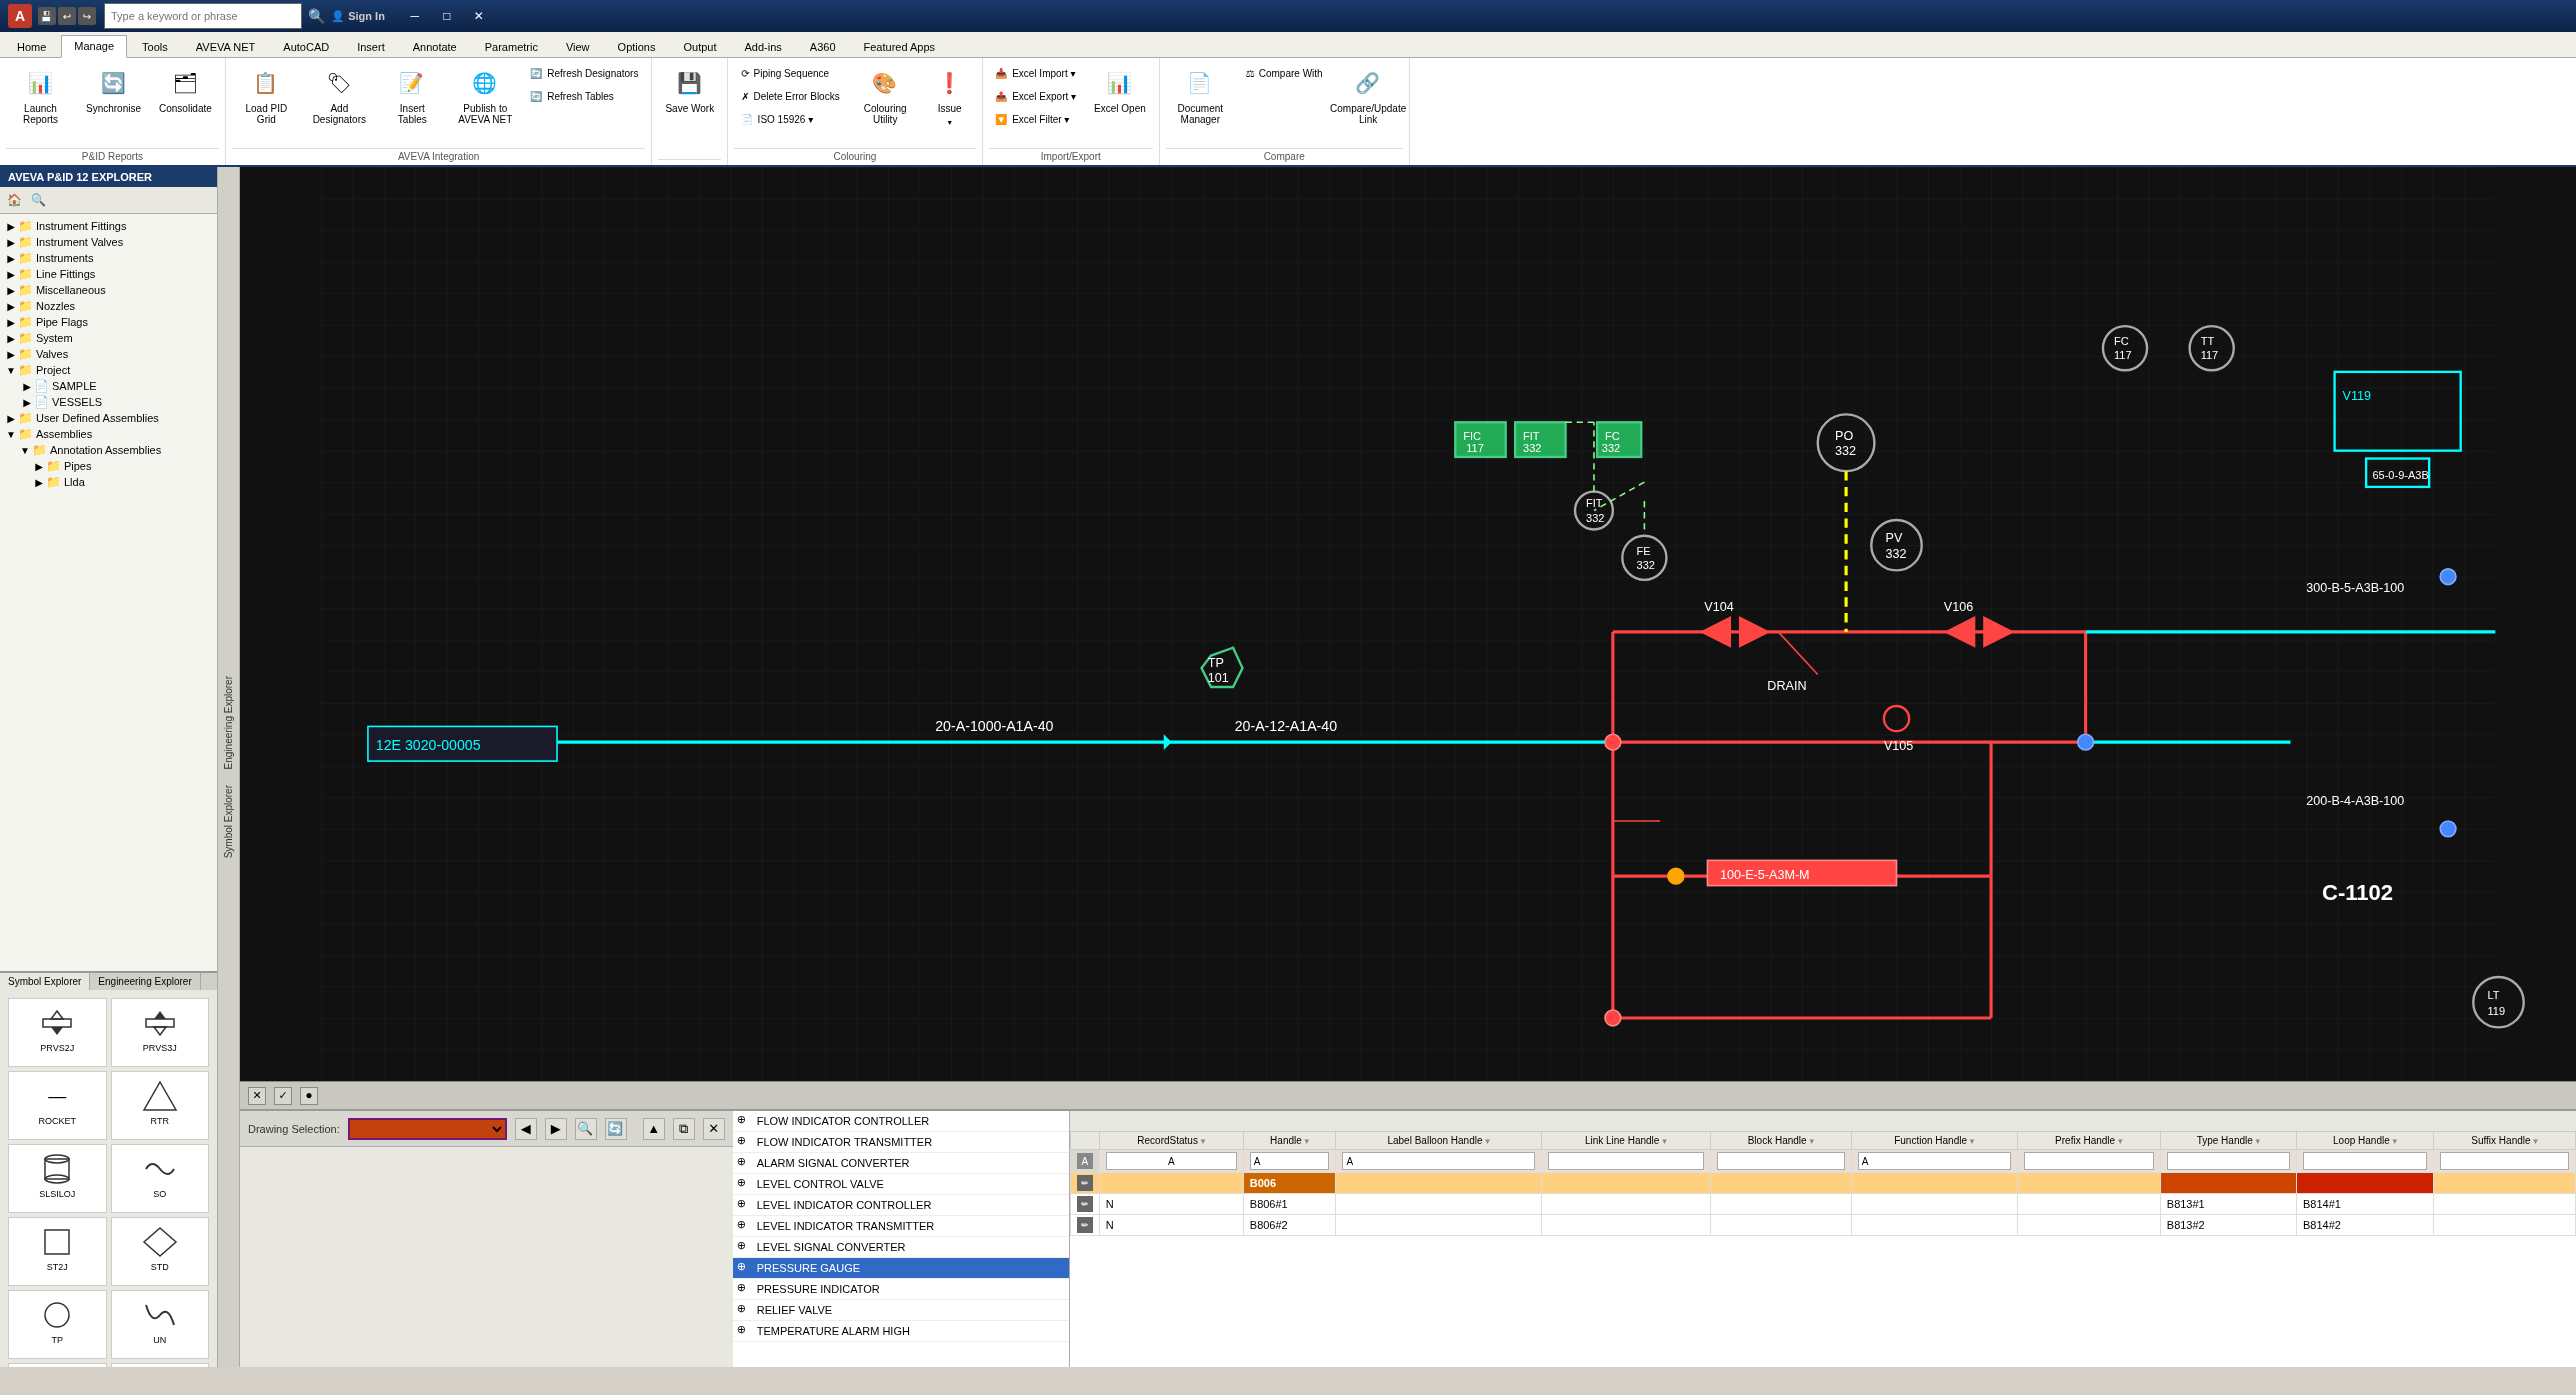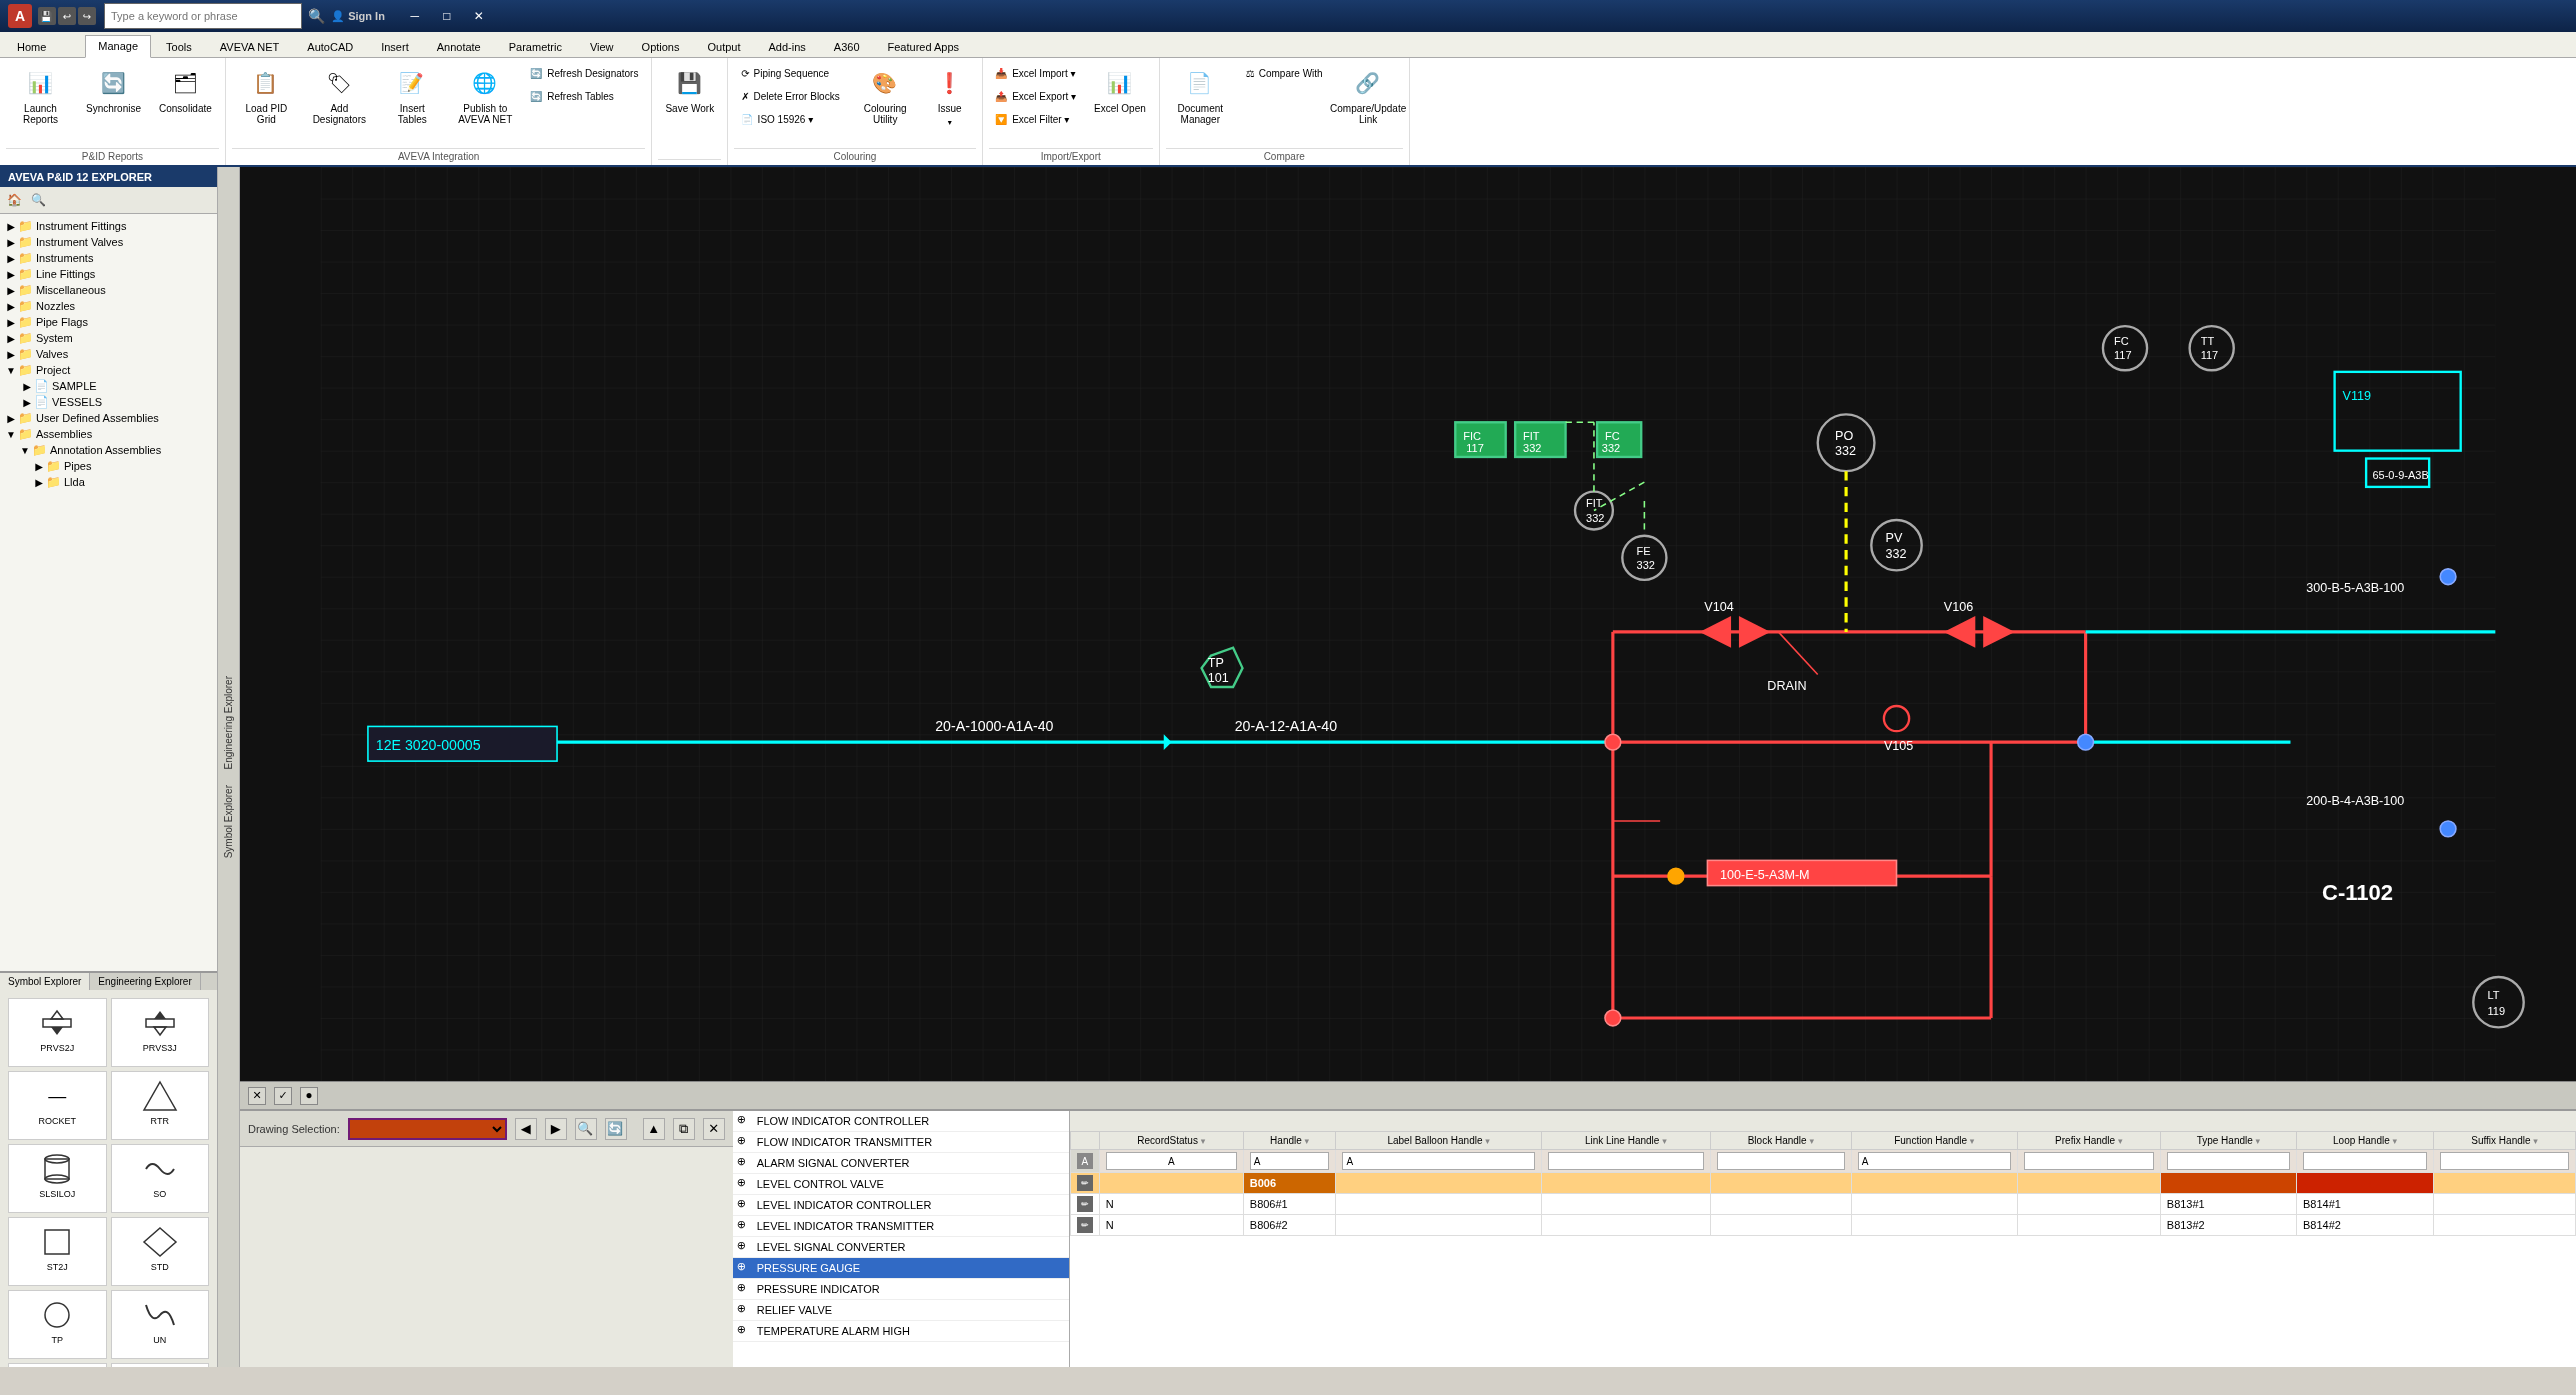--- a/index.html
+++ b/index.html
@@ -37,21 +37,20 @@
       border: 1px solid transparent;
       border-bottom: none;
       margin-right: 2px;
     }
     .ribbon-tab.active {
       background: white;
       border: 1px solid #aaa;
       border-bottom: 1px solid white;
       margin-bottom: -1px;
       padding-bottom: 5px;
-      margin-left: 24px;
     }
 
     
     #ribbon {
       height: 109px;
       background: white;
       border-bottom: 2px solid #1a3a6a;
       display: flex;
       align-items: stretch;
     }

